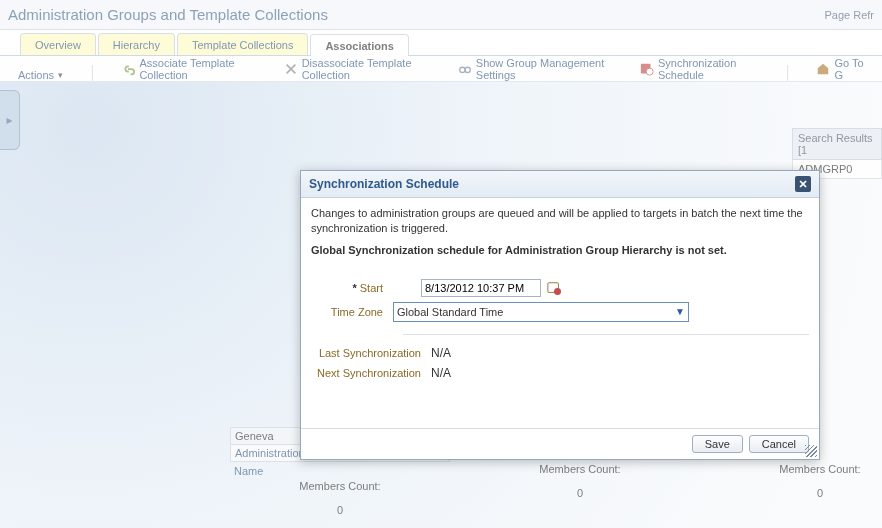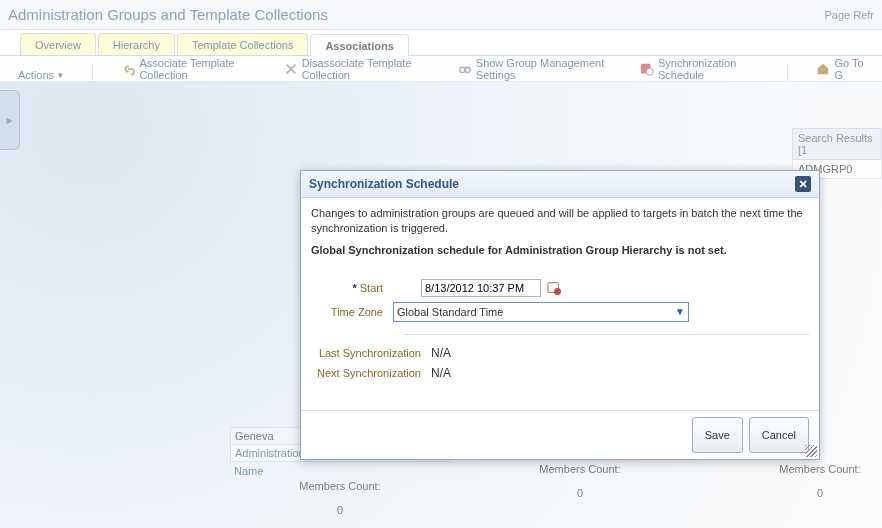--- a/index.html
+++ b/index.html
@@ -141,21 +141,21 @@
   .sep-line { border-top:1px solid #dcdfe4; margin:10px 0 8px 92px;}
   .ro-row { display:flex; align-items:center; height:20px;}
   .ro-lbl { width:120px; text-align:right; padding-right:10px; color:#8a6a28; font-size:11px;}
   .ro-val { font-size:12px; color:#333;text-align:center;}
   .dlg-ftr {
     border-top:1px solid #d6dde6; padding:6px 10px;
     display:flex; justify-content:flex-end; gap:6px; align-items:center;
     position:relative;
   }
   .btn {
-    height:36px; padding:0 12px;
+    height:18px; padding:0 12px;
     background:linear-gradient(#fdfdfd,#e8edf3);
     border:1px solid #9fb0c2; border-radius:3px;
     font-size:11px; color:#333; cursor:pointer;
   }
   .resize-grip { position:absolute; right:2px; bottom:2px; width:12px; height:12px;
     background: repeating-linear-gradient(135deg,#7a8aa0 0 1px, transparent 1px 3px);}
   .ic-link svg, .ic svg { width:14px; height:14px; display:block;}
 </style>
 </head>
 <body>

